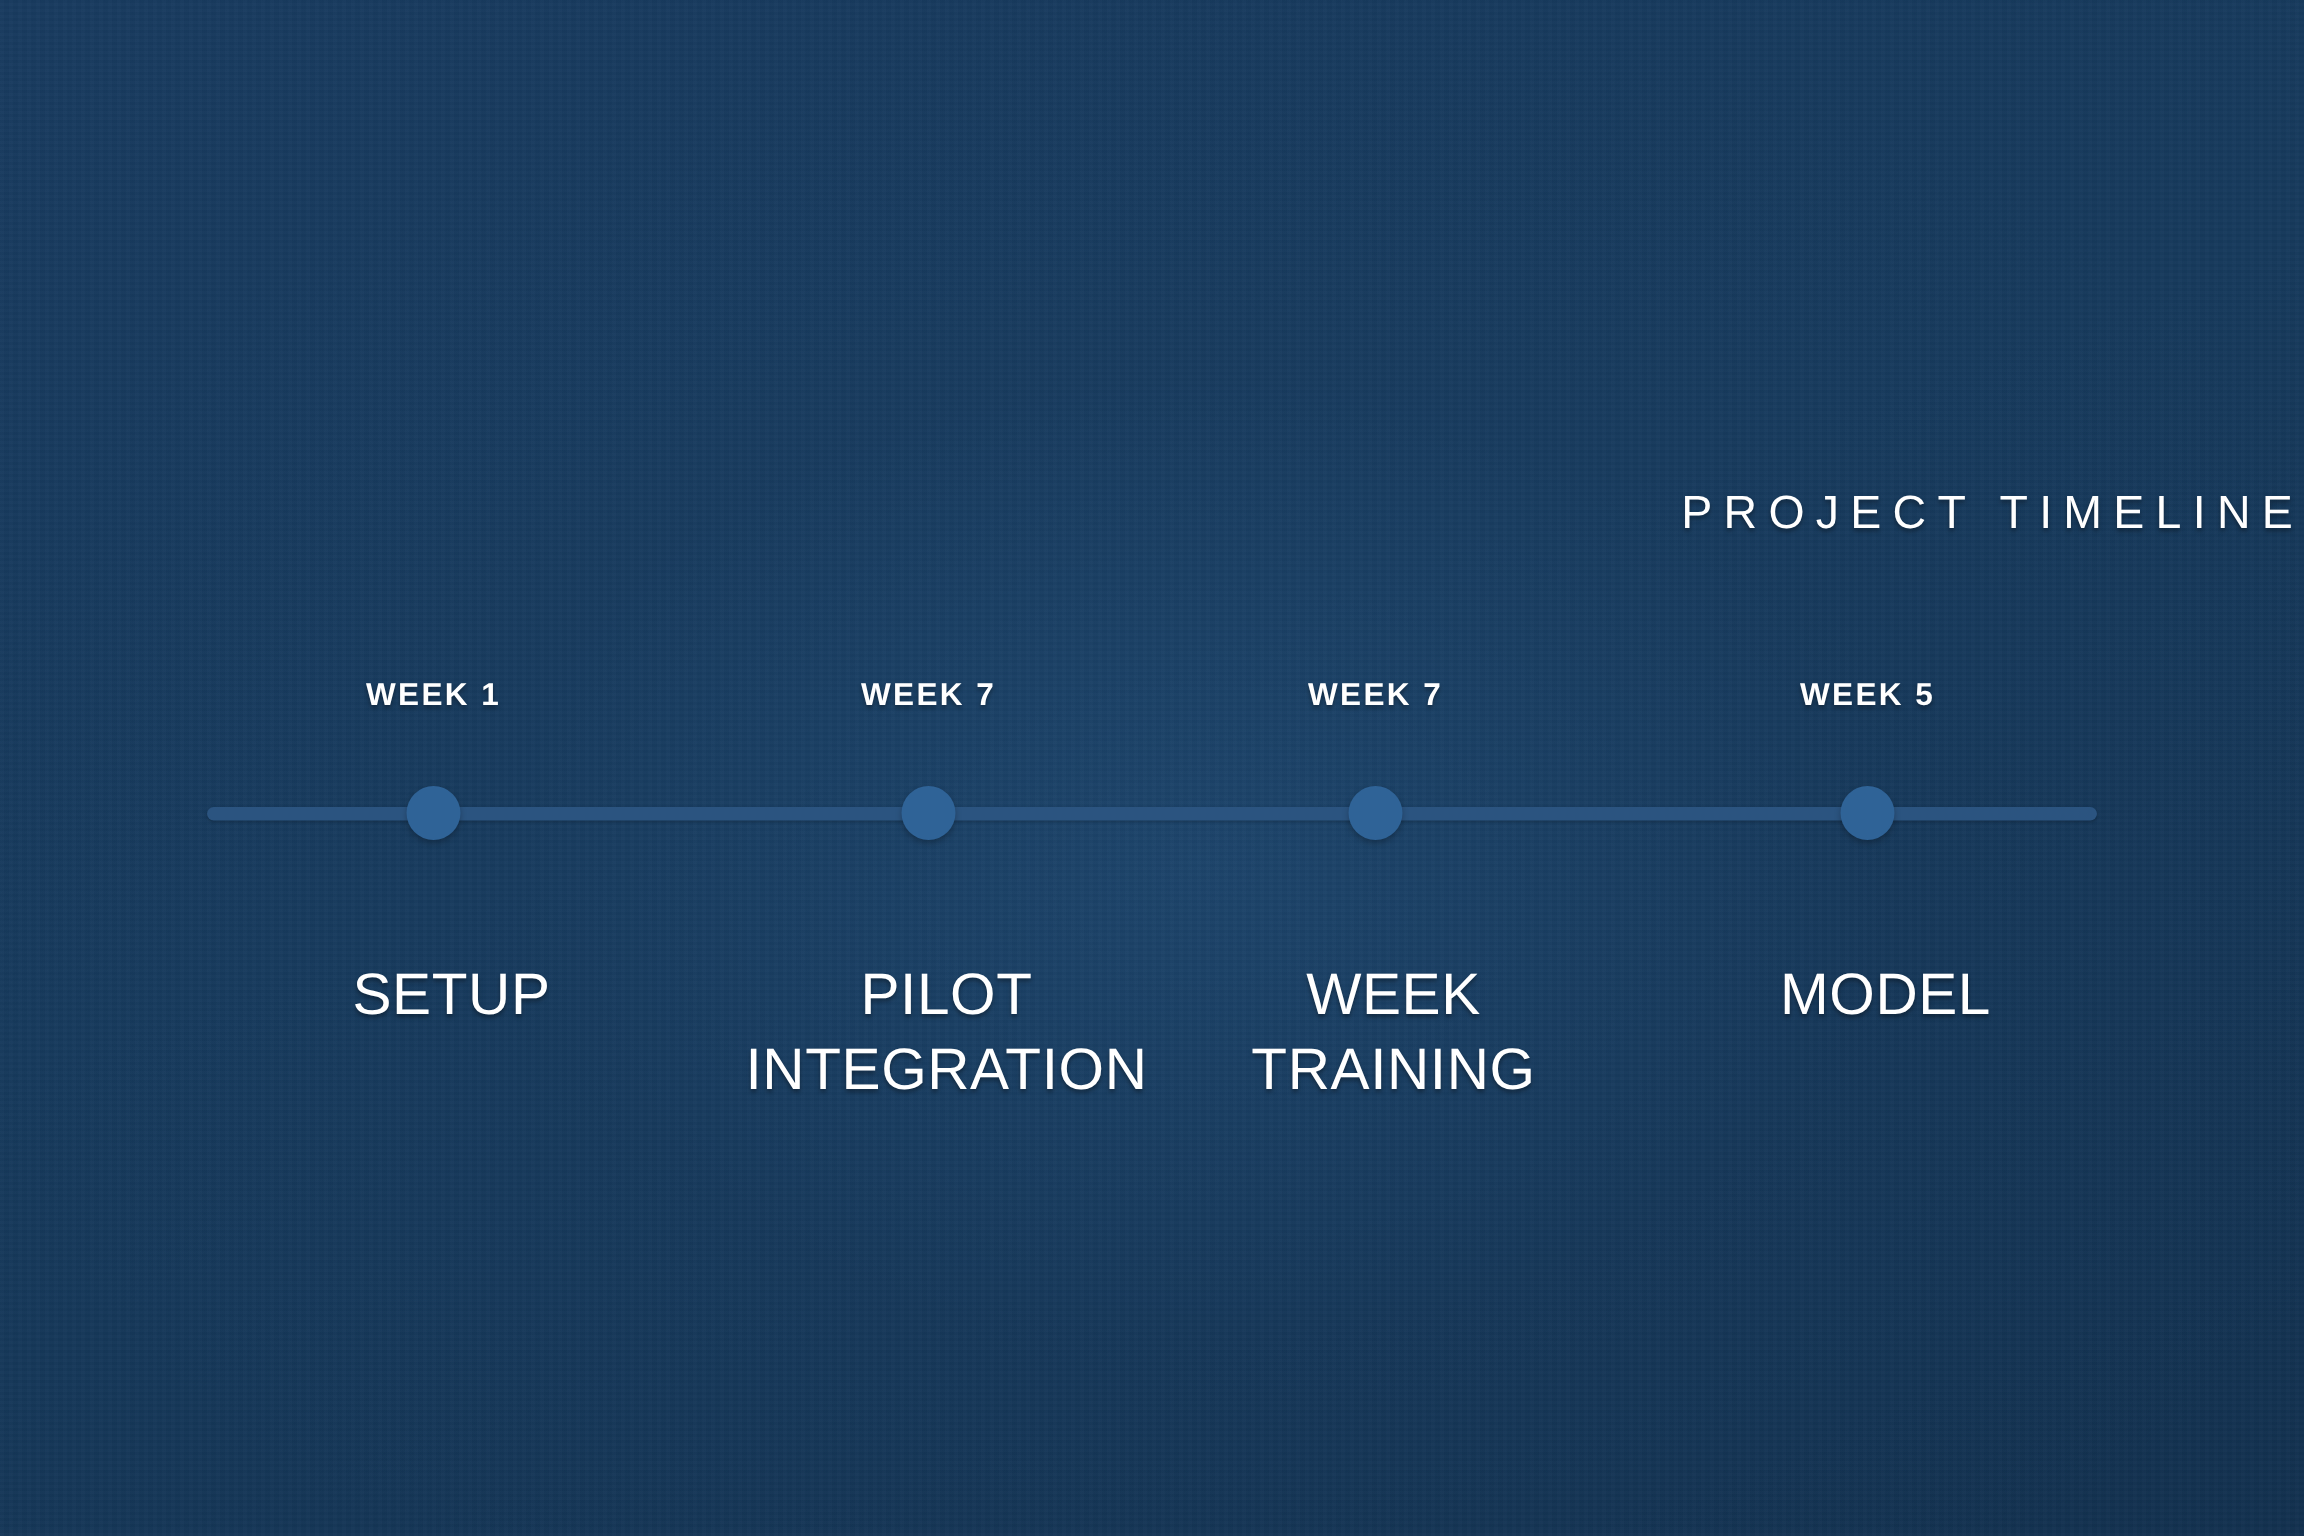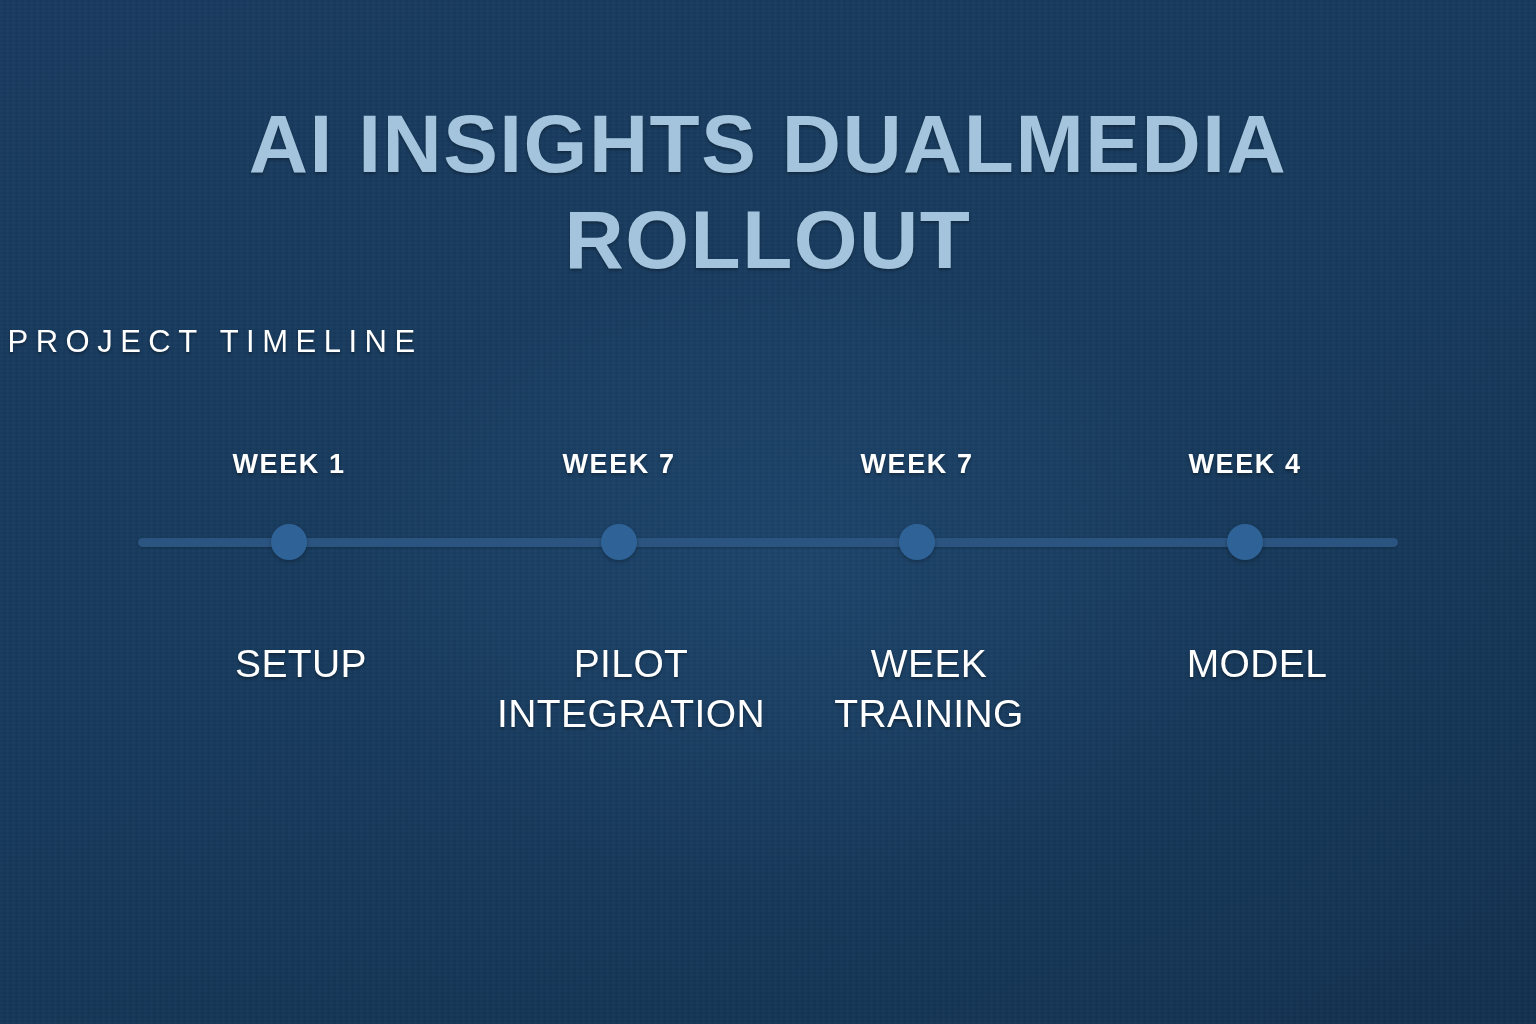--- a/index.html
+++ b/index.html
@@ -61,21 +61,21 @@
     color: #a3c4dc;
     text-shadow: 0 2px 3px rgba(0,0,0,0.30);
     white-space: pre-line;
   }
 
   .subtitle {
     position: absolute;
     left: 0;
     top: 322px;
     width: 1536px;
-    text-align: left;
+    text-align: right;
     font-size: 31px;
     line-height: 40px;
     font-weight: 400;
     letter-spacing: 7.5px;
     text-indent: 7.5px;
     color: #ffffff;
     text-shadow: 0 2px 3px rgba(0,0,0,0.35);
   }
 
   
@@ -104,21 +104,21 @@
     width: 300px;          
     margin-left: -150px;
     text-align: center;
   }
 
   .week-label {
     position: absolute;
     top: 447px;
     left: 0;
     width: 100%;
-    font-size: 27px;
+    font-size: 21px;
     line-height: 34px;
     font-weight: 700;
     letter-spacing: 1.6px;
     color: #ffffff;
     text-shadow: 0 2px 3px rgba(0,0,0,0.35);
   }
 
   .dot {
     position: absolute;
     top: 524px;
@@ -143,22 +143,20 @@
     color: #ffffff;
     text-shadow: 0 2px 3px rgba(0,0,0,0.35);
     white-space: pre-line;
   }
 </style>
 </head>
 <body>
 
 <div id="slide">
 
-  <div class="title">AI INSIGHTS DUALMEDIA
-ROLLOUT</div>
 
   <div class="subtitle">PROJECT TIMELINE</div>
 
   <div class="timeline">
 
     <div class="timeline-bar"></div>
 
     <div class="milestone" style="left:289px;">
       <div class="week-label">WEEK 1</div>
       <div class="dot"></div>
@@ -173,19 +171,19 @@
     </div>
 
     <div class="milestone" style="left:917px;">
       <div class="week-label">WEEK 7</div>
       <div class="dot"></div>
       <div class="phase-label">WEEK
 TRAINING</div>
     </div>
 
     <div class="milestone" style="left:1245px;">
-      <div class="week-label">WEEK 4</div>
+      <div class="week-label">WEEK 5</div>
       <div class="dot"></div>
       <div class="phase-label">MODEL</div>
     </div>
 
   </div>
 </div>
 
 </body></html>

